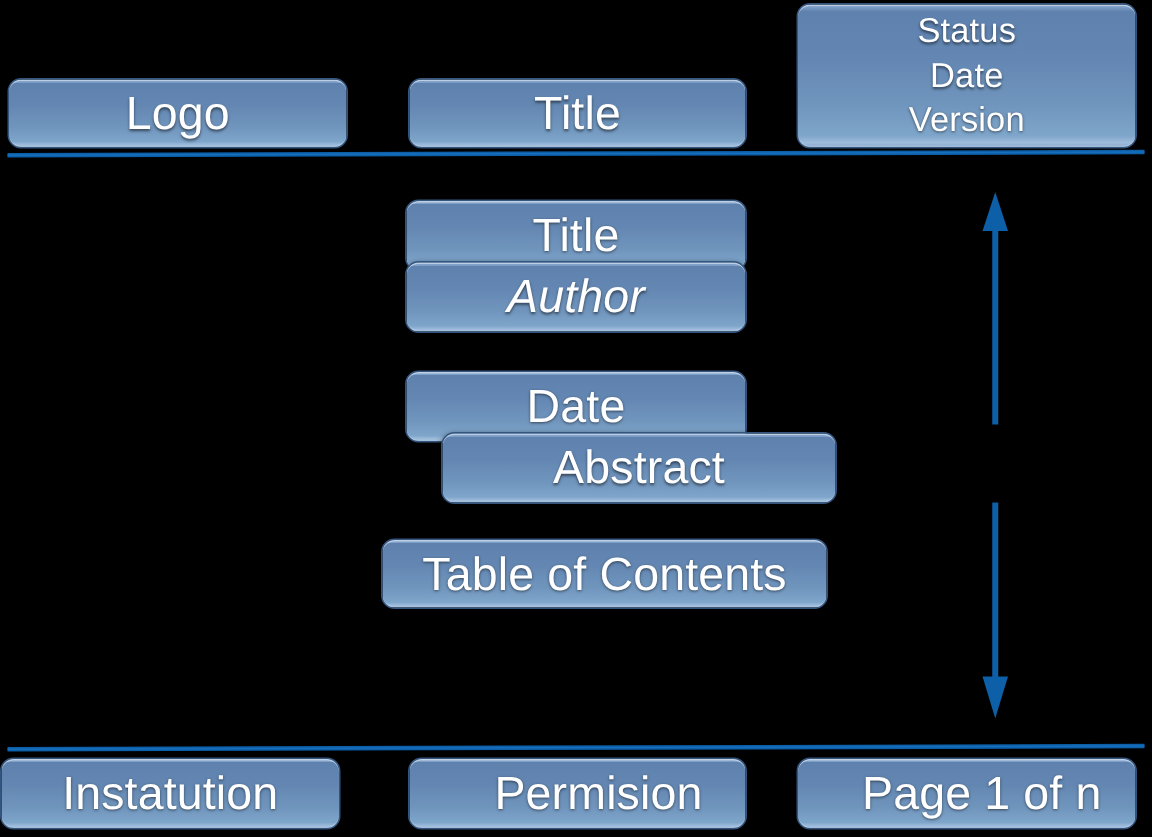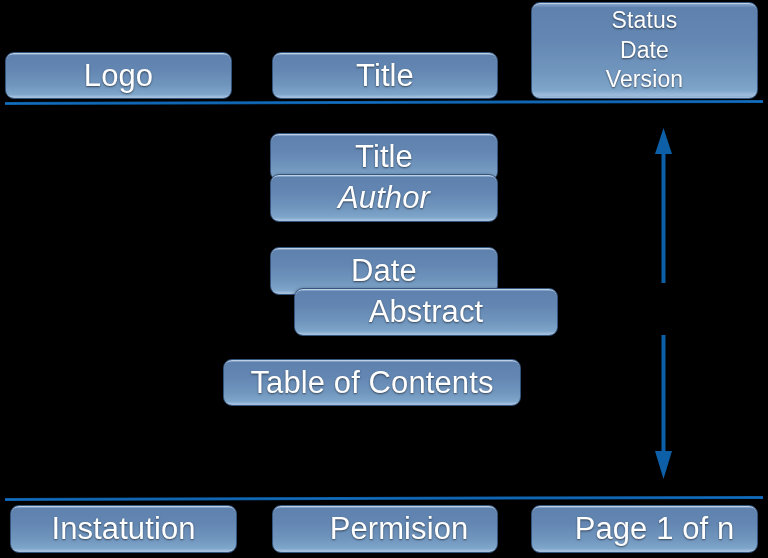--- a/index.html
+++ b/index.html
@@ -114,40 +114,40 @@
   </div>
 
   <div class="box" id="body-block-2" style="left:270px; top:247px; width:228px; height:48px;">
     <span class="label">Date</span>
   </div>
 
   <div class="box" id="body-block-3" style="left:270px; top:288px; width:264px; height:48px;margin-left:24px;">
     <span class="label">Abstract</span>
   </div>
 
-  <div class="box" id="body-block-4" style="left:223px; top:359px; width:298px; height:47px;">
+  <div class="box" id="body-block-4" style="left:254px; top:359px; width:298px; height:47px;">
     <span class="label">Table of Contents</span>
   </div>
 
   <div class="arrow-wrap" style="left:645px; top:126px; width:38px; height:356px;">
     <svg width="38" height="356" viewBox="0 0 38 356" xmlns="http://www.w3.org/2000/svg">
 
       <polygon points="18.5,2 27,28 10,28" fill="#0d5fa8"></polygon>
 
       <rect x="16.5" y="26" width="4" height="131" fill="#0d5fa8"></rect>
 
       <rect x="16.5" y="209" width="4" height="117" fill="#0d5fa8"></rect>
 
       <polygon points="18.5,353 27,325 10,325" fill="#0d5fa8"></polygon>
     </svg>
   </div>
 
   <div class="divider" id="footer-divider" style="left:5px; top:498px; width:758px; transform:rotate(-0.16deg); transform-origin:left center;"></div>
 
-  <div class="box" id="footer-institution-box" style="left:10px; top:505px; width:227px; height:48px;">
+  <div class="box" id="footer-institution-box" style="left:0; top:505px; width:227px; height:48px;">
     <span class="label">Instatution</span>
   </div>
 
   <div class="box" id="footer-permission-box" style="left:272px; top:505px; width:226px; height:48px;padding-left:28px;">
     <span class="label">Permision</span>
   </div>
 
   <div class="box" id="footer-page-box" style="left:531px; top:505px; width:227px; height:48px;padding-left:20px;">
     <span class="label">Page 1 of n</span>
   </div>

